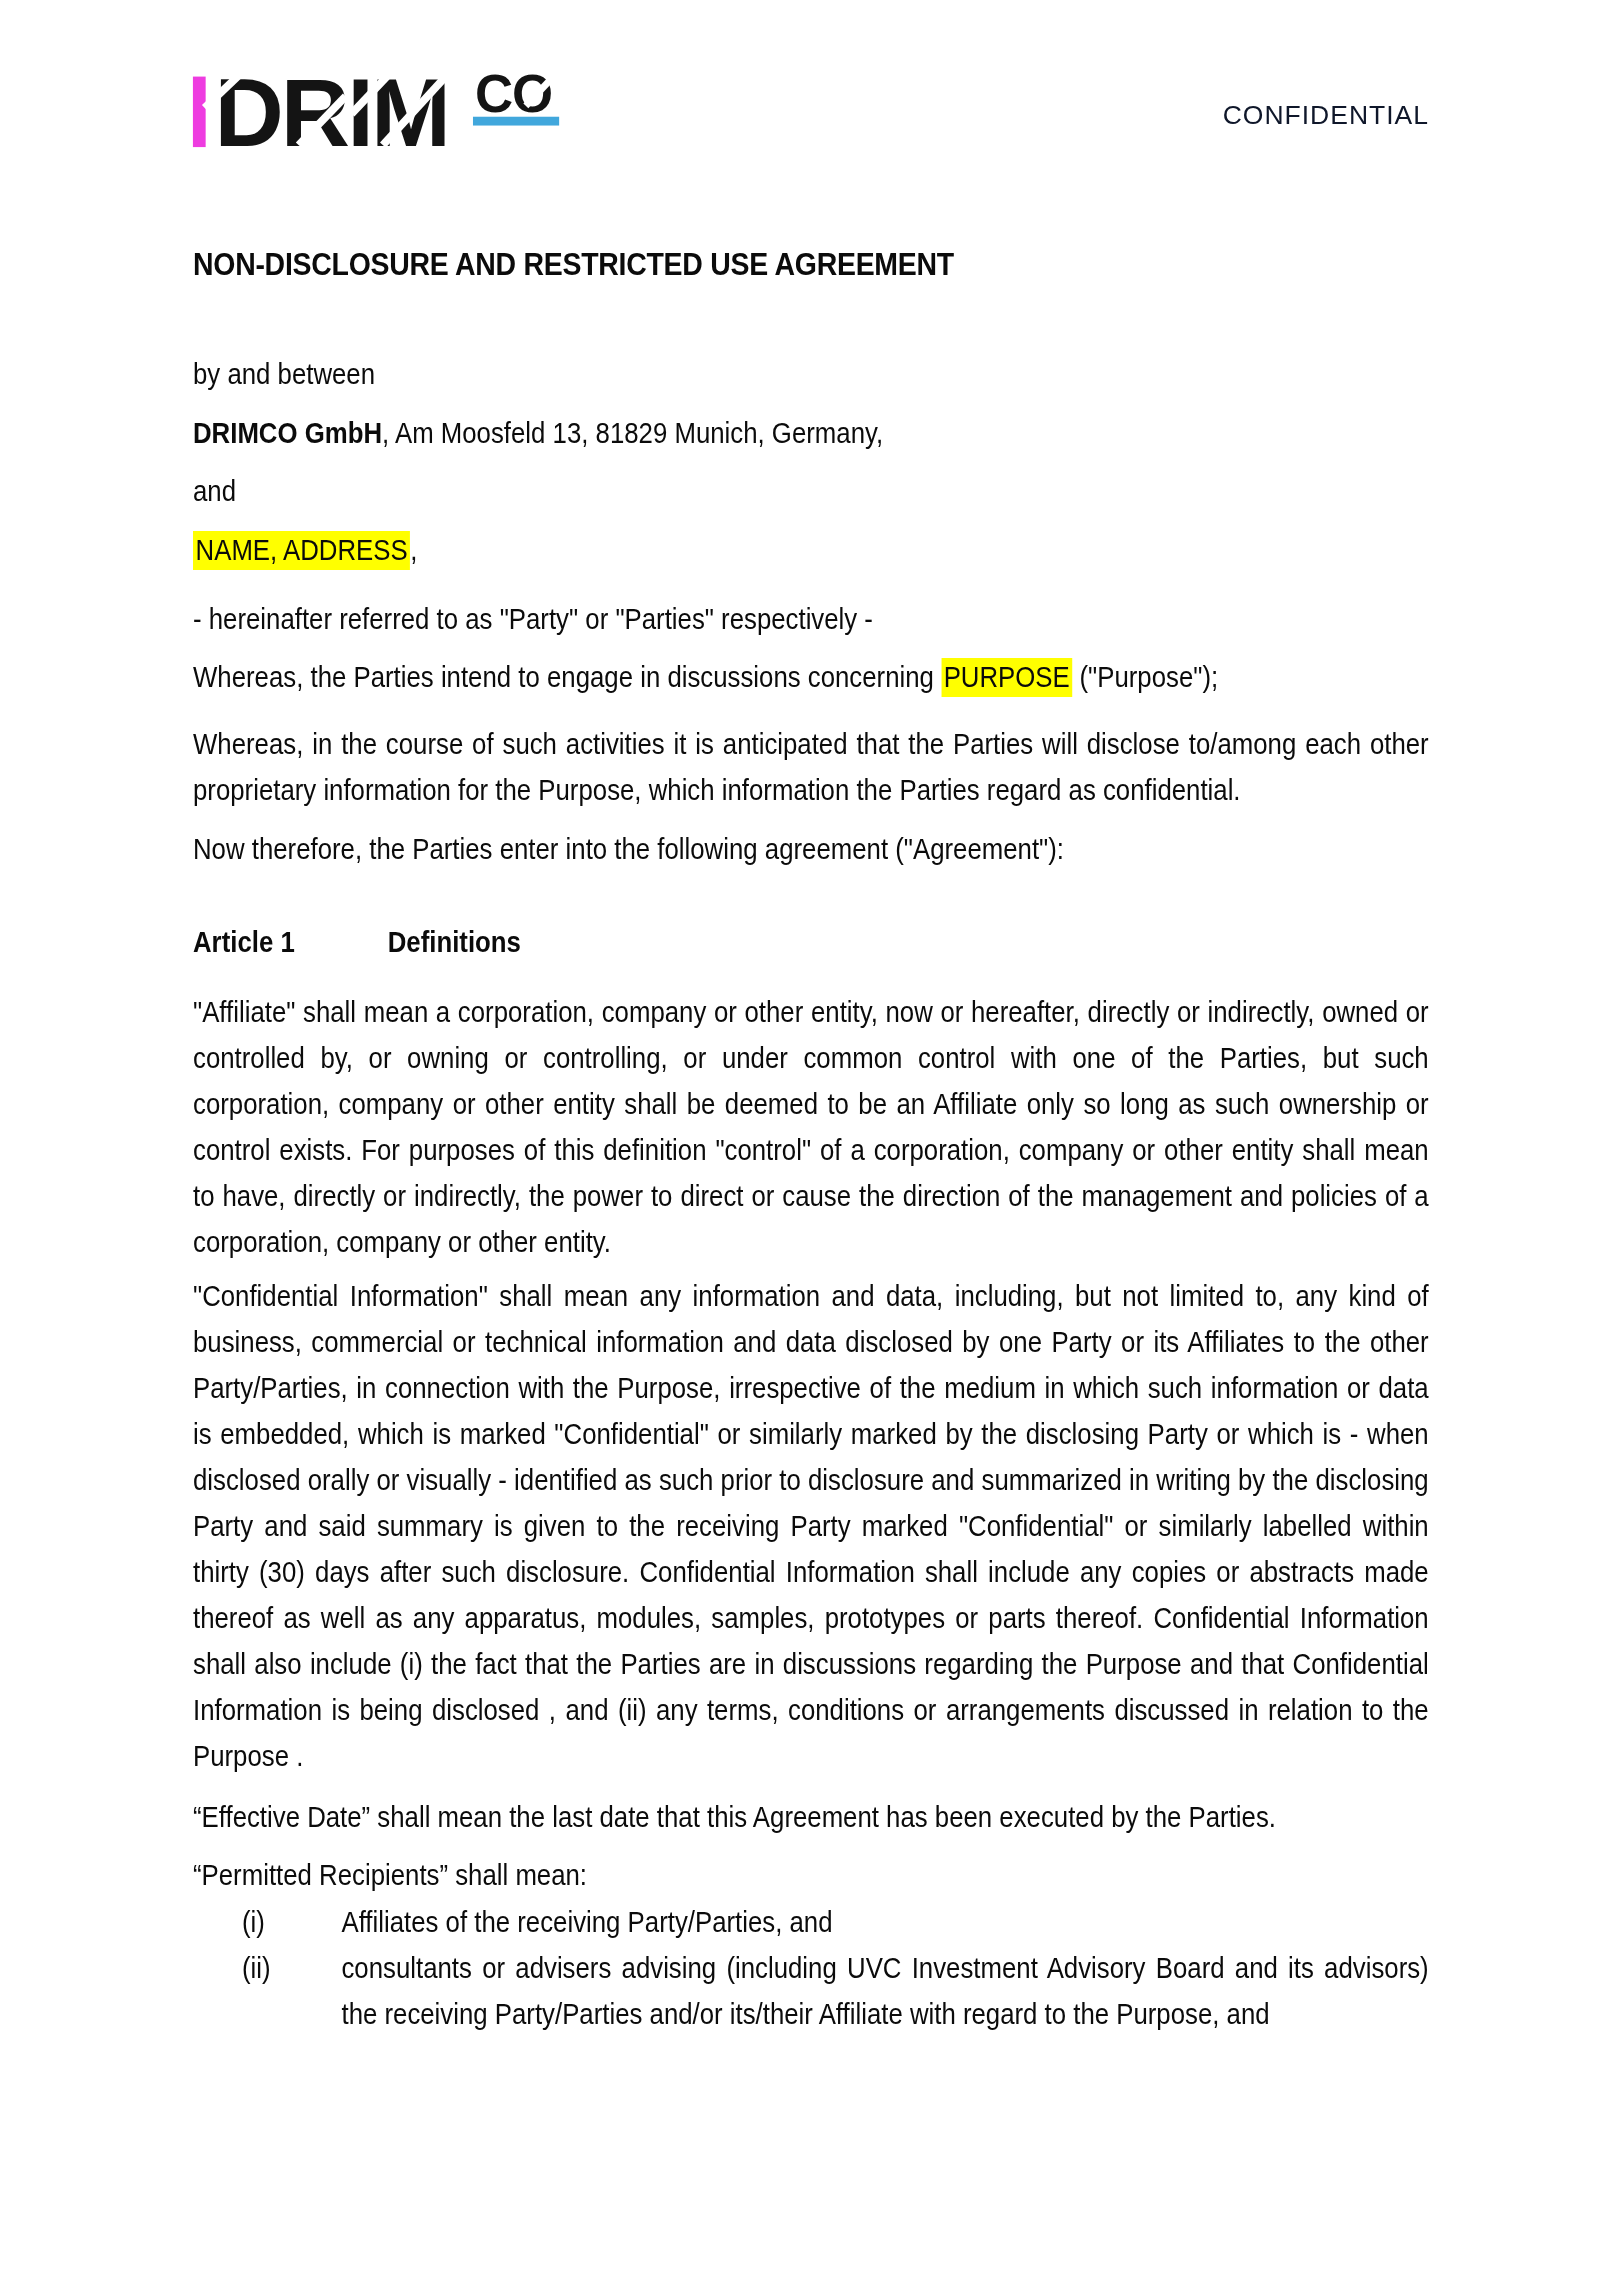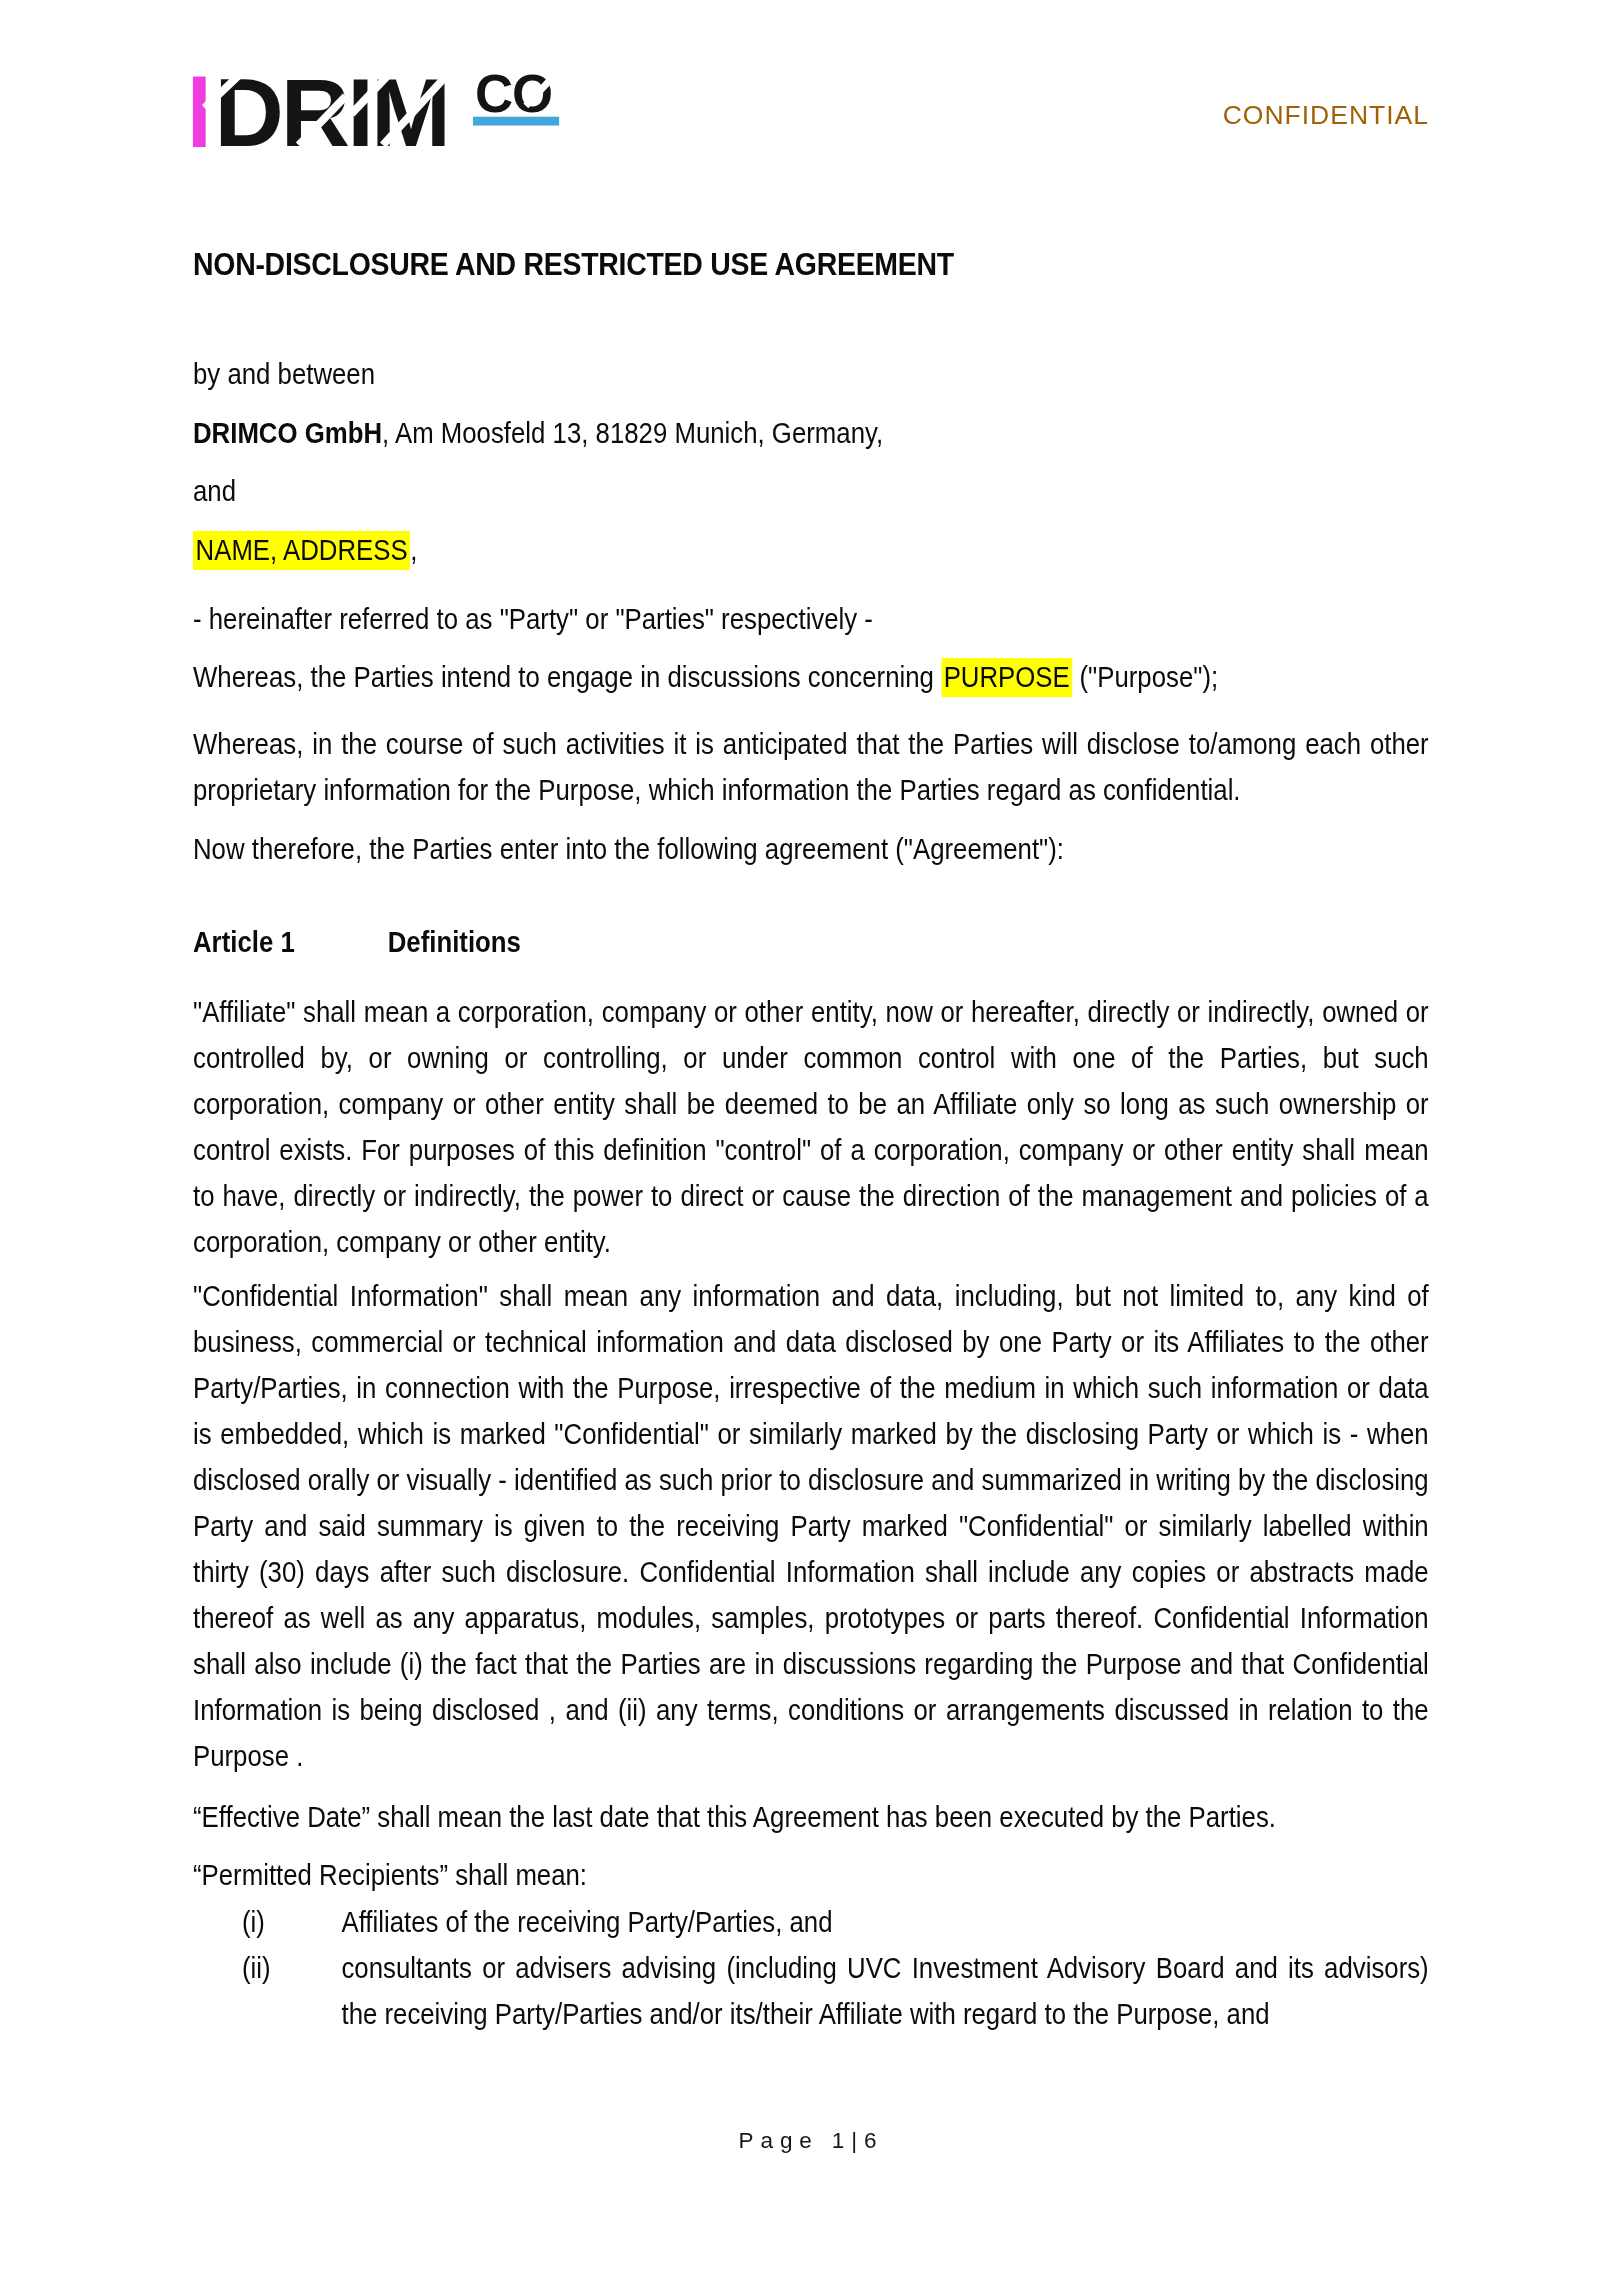--- a/index.html
+++ b/index.html
@@ -8,21 +8,21 @@
     width:1621px;height:2293px;
     background:#ffffff;
     font-family:"Liberation Sans",sans-serif;
     color:#0b0b0b;
     overflow:hidden;
   }
   
   .logo{position:absolute;left:189px;top:55px;}
   .confidential{
     position:absolute;top:100px;right:192px;
-    font-size:26.5px;letter-spacing:1px;color:#a16207;
+    font-size:26.5px;letter-spacing:1px;color:#0f172a;
   }
   
   .content{
     position:absolute;left:193px;top:241px;width:1390px;
     transform:scaleX(0.889);transform-origin:0 0;
     font-size:29px;line-height:46px;
   }
   .content p{margin:0 0 12.7px 0;}
   .title{
     font-size:32px;line-height:46px;font-weight:bold;
@@ -107,16 +107,15 @@
       <span class="li-text">Affiliates of the receiving Party/Parties, and</span>
     </div>
 
     <div class="list-item">
       <span class="list-marker">(ii)</span>
       <span class="li-text just">consultants or advisers advising (including UVC Investment Advisory Board and its advisors) the receiving Party/Parties and/or its/their Affiliate with regard to the Purpose, and</span>
     </div>
 
   </div>
 
-  <div class="footer">Page 1|6</div>
 
 </div>
 
 
 </body></html>

